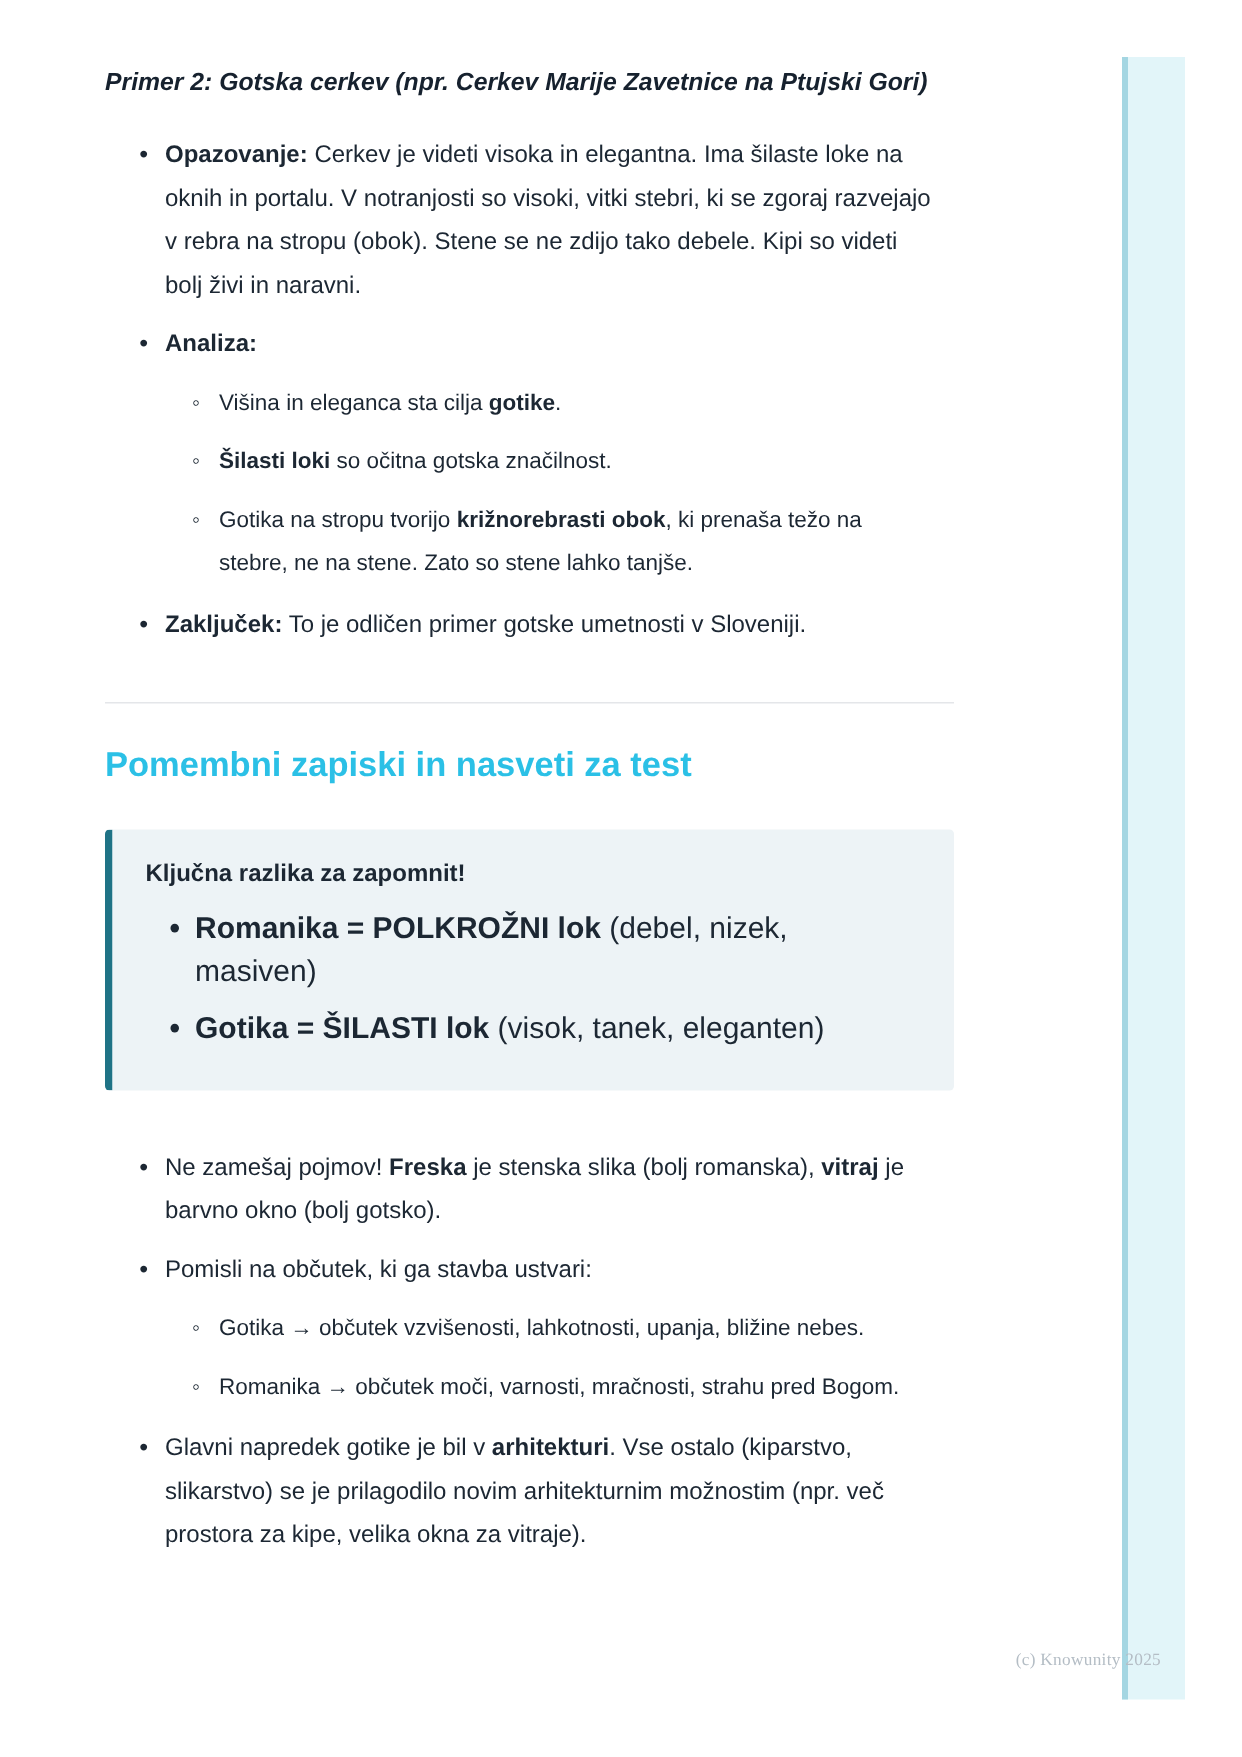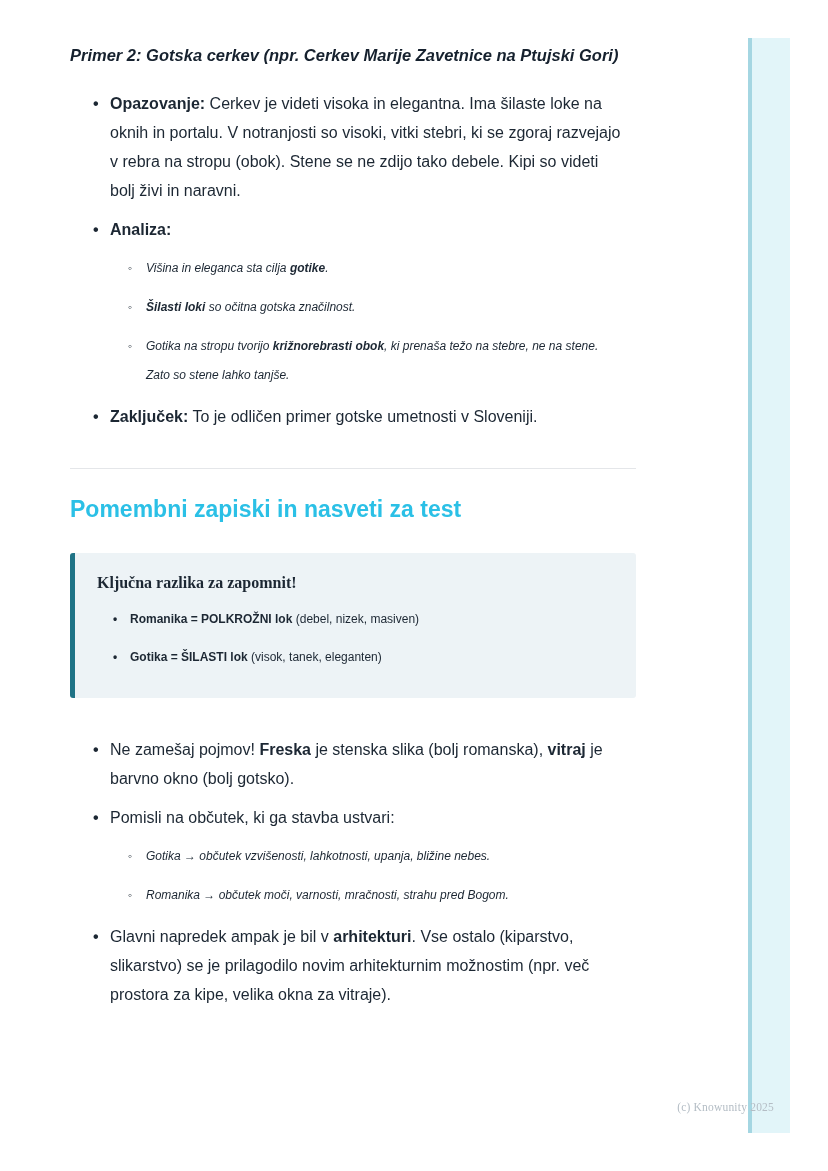--- a/index.html
+++ b/index.html
@@ -21,32 +21,32 @@
   }
   .content{position:absolute;left:70px;top:45px;width:566px;z-index:2;}
   .example-title{font-size:16.5px;font-weight:700;margin:0 0 23px;color:#16212e;line-height:1.3;font-style:italic;}
   ul{list-style:none;margin:12px;padding:0;}
   .main-list > li{
     position:relative;padding-left:28px;margin-bottom:10px;
     font-size:16px;line-height:29px;
   }
   .main-list > li::before{content:"\2022";position:absolute;left:11px;top:0;font-weight:700;}
   .sub-list{margin-top:10px;}
-  .sub-list > li{position:relative;padding-left:24px;margin-bottom:10px;font-size:12px;line-height:29px;font-style:italic;}
+  .sub-list > li{position:relative;padding-left:24px;margin-bottom:10px;font-size:15px;line-height:29px;}
   .sub-list > li::before{content:"\25E6";position:absolute;left:6px;top:0;font-weight:400;}
   b{font-weight:700;}
   hr.divider{border:none;border-top:1px solid var(--divider);margin:37px 0 0;height:0;}
   h2.section-heading{font-size:23px;font-weight:700;color:var(--accent);margin:27px 0 0;line-height:1.2;}
   .callout{
     margin-top:29px;background:var(--callout-bg);
     border-left:5px solid var(--callout-border);
     border-radius:3px;padding:21px 24px 14px 22px;
   }
-  .callout-title{font-size:16px;font-weight:700;margin:0 0 13px;font-family:Liberation Serif, serif;}
-  .callout-list > li{position:relative;padding-left:21px;margin-bottom:9px;font-size:12px;line-height:29px;}
+  .callout-title{font-size:16px;font-weight:700;margin:0 0 13px;}
+  .callout-list > li{position:relative;padding-left:21px;margin-bottom:9px;font-size:20px;line-height:29px;}
   .callout-list > li::before{content:"\2022";position:absolute;left:4px;top:0;font-weight:700;}
   .tips{margin-top:37px;}
   .side-strip{
     position:absolute;left:748px;top:38px;width:42px;height:1095px;
     background:var(--strip-fill);border-left:4px solid var(--strip-edge);z-index:1;
   }
   .footer{
     position:absolute;top:1101px;right:54px;z-index:3;
     font-size:11.5px;color:var(--footer-text);letter-spacing:.2px;font-family:Liberation Serif, serif;
   }
@@ -108,19 +108,19 @@
       <ul class="sub-list">
         <li>
           <span><span>Gotika → občutek vzvišenosti, lahkotnosti, upanja, bližine nebes.</span></span>
         </li>
         <li>
           <span><span>Romanika → občutek moči, varnosti, mračnosti, strahu pred Bogom.</span></span>
         </li>
       </ul>
     </li>
     <li>
-      <span><span>Glavni napredek ampak je bil v </span><b>arhitekturi</b><span>. Vse ostalo (kiparstvo, slikarstvo) se je prilagodilo novim arhitekturnim možnostim (npr. več prostora za kipe, velika okna za vitraje).</span></span>
+      <span><span>Glavni napredek gotike je bil v </span><b>arhitekturi</b><span>. Vse ostalo (kiparstvo, slikarstvo) se je prilagodilo novim arhitekturnim možnostim (npr. več prostora za kipe, velika okna za vitraje).</span></span>
     </li>
   </ul>
 
 </div>
 
 <div class="footer">(c) Knowunity 2025</div>
 
 </body></html>

